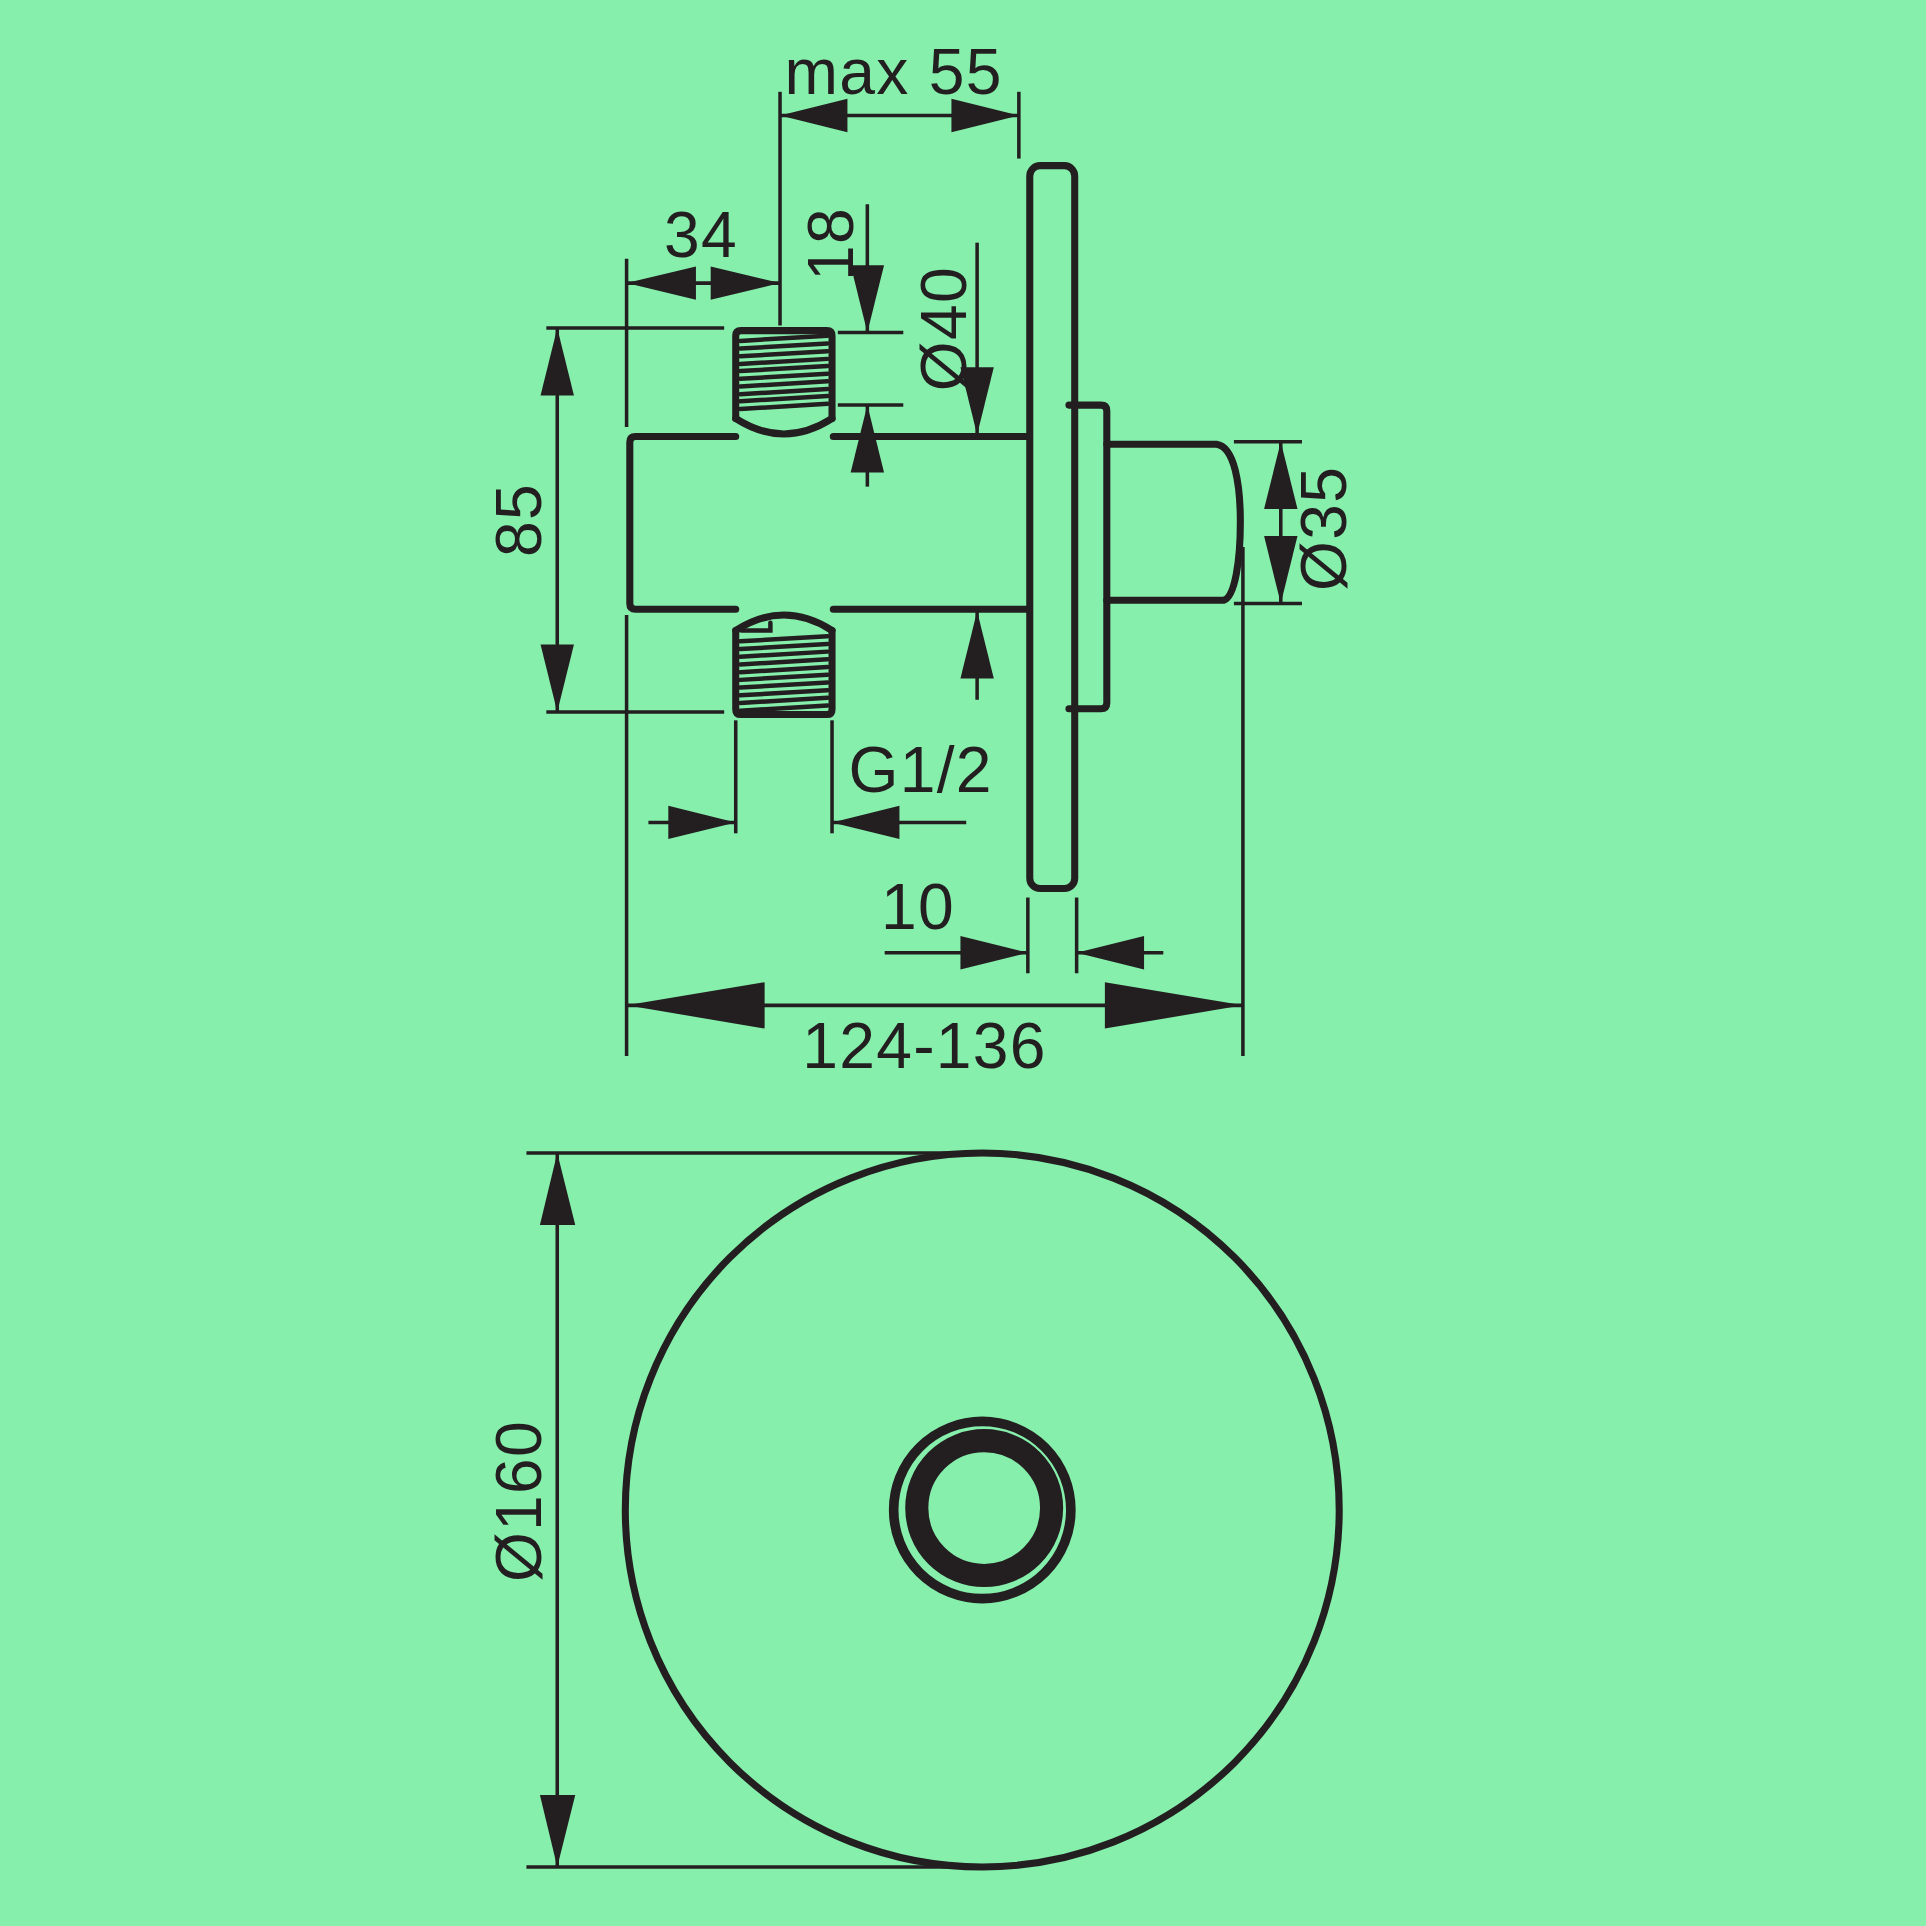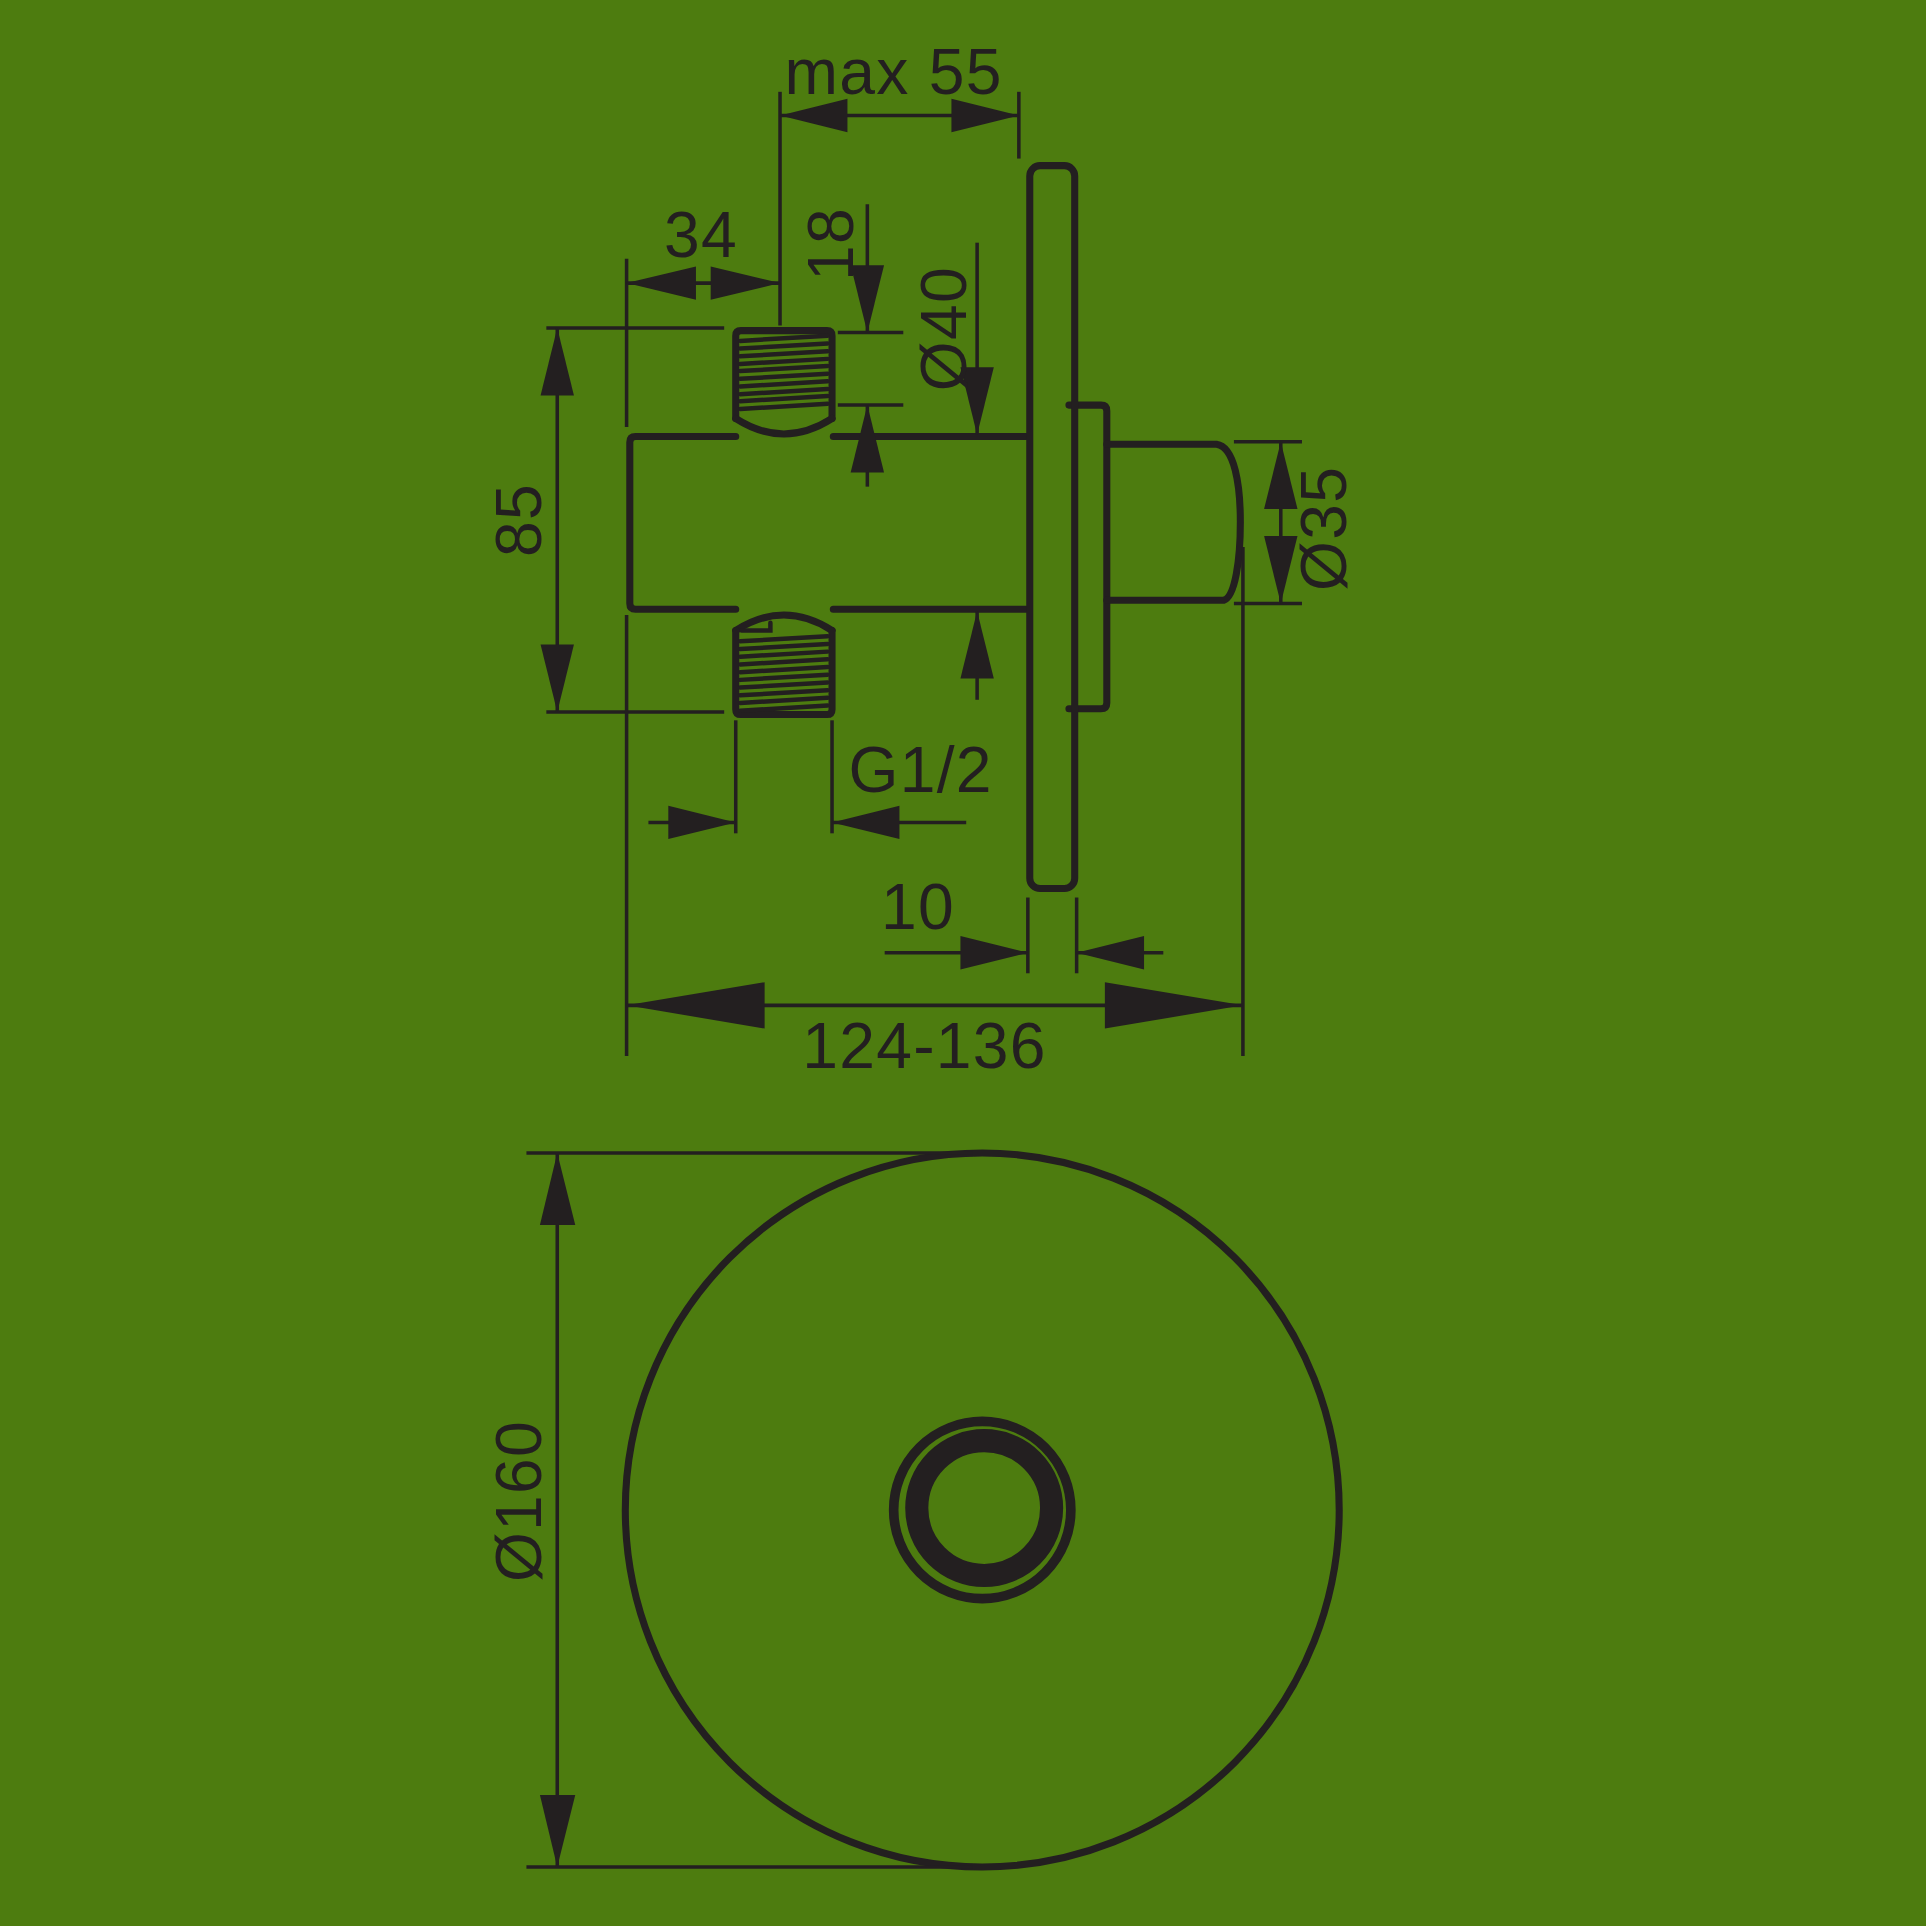--- a/index.html
+++ b/index.html
@@ -1,16 +1,16 @@
 <!DOCTYPE html>
 <html style="font-size:10.3px"><head>
 <meta charset="utf-8">
 <style>
   html,body{margin:0;padding:0;background:#ffffff;}
-  .page{position:relative;width:1926px;height:1926px;background:#4d7c0f;overflow:hidden;}
+  .page{position:relative;width:1926px;height:1926px;background:#86efac;overflow:hidden;}
   svg{display:block;}
   .part{fill:none;stroke:#231f20;stroke-width:11;stroke-linecap:round;stroke-linejoin:round;}
   .ridge{fill:none;stroke:#231f20;stroke-width:7;stroke-linecap:round;}
   .dim{fill:none;stroke:#231f20;stroke-width:5.5;stroke-linecap:butt;}
   .head{fill:#231f20;stroke:none;}
   .dim-text{font-family:"Liberation Sans", sans-serif;font-size:100px;fill:#231f20;letter-spacing:2px;}
   .anchor-mid{text-anchor:middle;}
 </style>
 </head>
 <body>

